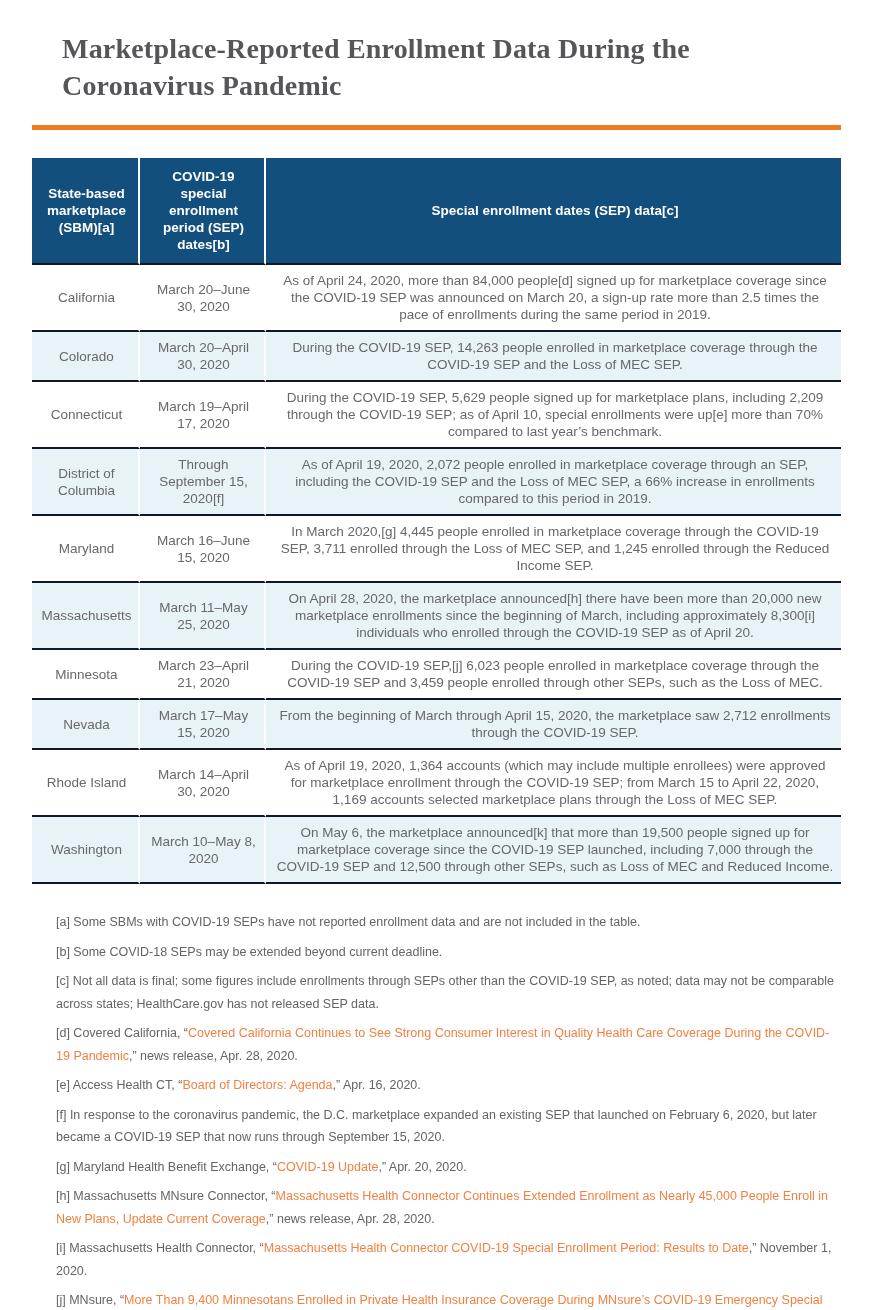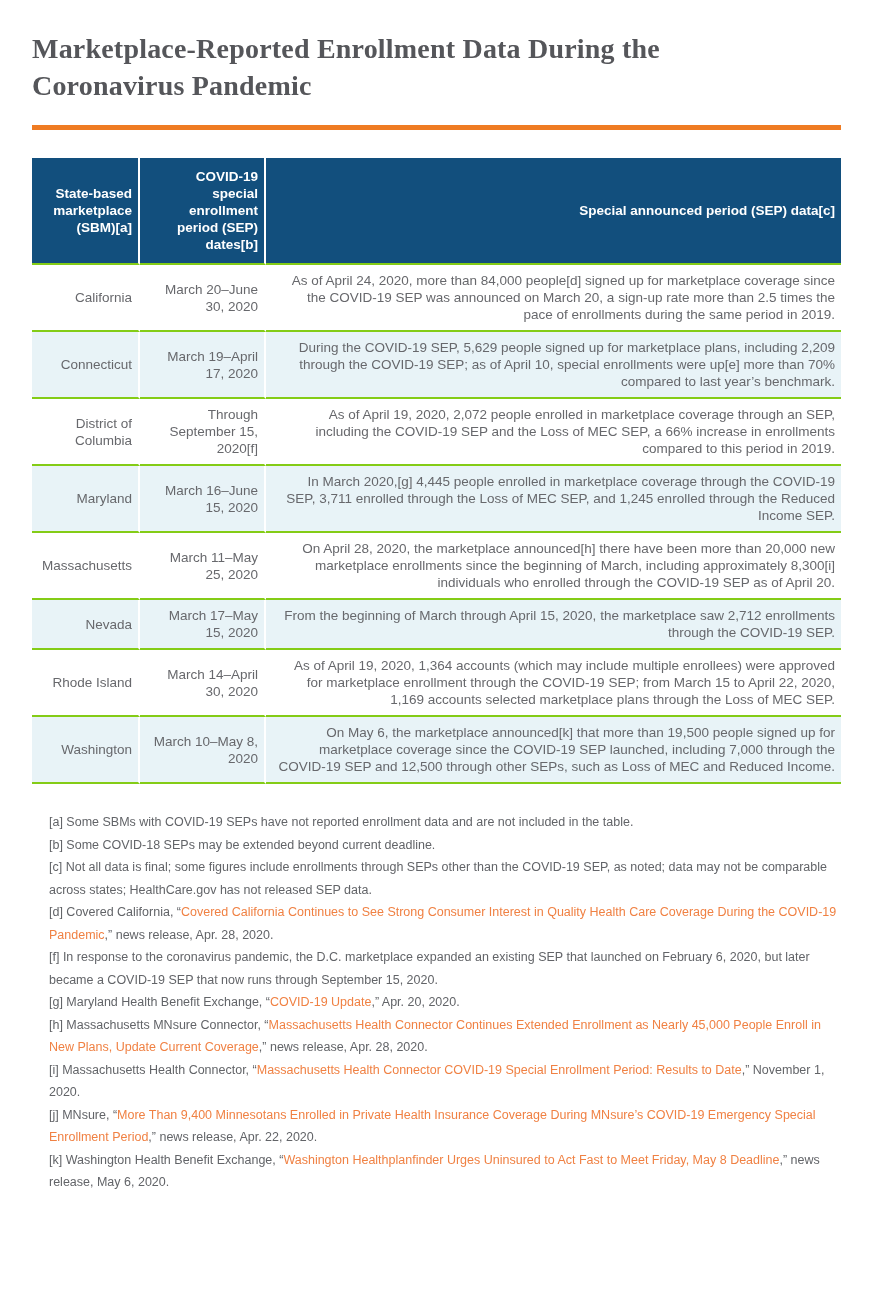--- a/index.html
+++ b/index.html
@@ -15,39 +15,40 @@
     padding: 30px 31px 40px 32px;
   }
   .page-title {
     font-family: "Liberation Serif", "DejaVu Serif", serif;
     font-weight: bold;
     font-size: 28px;
     line-height: 37px;
     color: #55565a;
     max-width: 730px;
     letter-spacing: 0.2px;
+    margin-left: 30px;
   }
   .accent-rule {
     height: 5px;
     background: #ef7b22;
     border: none;
     margin-top: 21px;
   }
   table.enrollment-table {
     margin-top: 28px;
     width: 100%;
     border-collapse: separate;
     border-spacing: 0;
     table-layout: fixed;
   }
   .enrollment-table th, .enrollment-table td {
     border-right: 2px solid #ffffff;
-    border-bottom: 2px solid #84cc16;
+    border-bottom: 2px solid #0f172a;
     vertical-align: middle;
-    text-align: right;
+    text-align: center;
   }
   .enrollment-table th:last-child, .enrollment-table td:last-child {
     border-right: none;
   }
   .enrollment-table thead th {
     background: #124f7d;
     color: #ffffff;
     font-size: 13.5px;
     line-height: 17px;
     font-weight: bold;
@@ -66,21 +67,21 @@
     background: #ffffff;
   }
   .col-state { width: 108px; }
   .col-dates { width: 126px; }
   .footnotes {
     margin-top: 27px;
     font-size: 12.5px;
     line-height: 22.5px;
     color: #626468;
   }
-  .footnotes p { margin: 0; padding-left: 17px; }
+  .footnotes p { margin: 7px; padding-left: 17px; }
   .footnote-link {
     color: #f08143;
     cursor: pointer;
     text-decoration: none;
   }
 </style>
 </head>
 <body>
 
 <div class="page">
@@ -92,48 +93,58 @@
   <table class="enrollment-table">
     <colgroup>
       <col class="col-state">
       <col class="col-dates">
       <col>
     </colgroup>
     <thead>
       <tr>
         <th>State-based marketplace (SBM)[a]</th>
         <th>COVID-19 special enrollment period (SEP) dates[b]</th>
-        <th>Special announced period (SEP) data[c]</th>
+        <th>Special enrollment dates (SEP) data[c]</th>
       </tr>
     </thead>
     <tbody id="table-body">
         <tr>
           <td>California</td>
           <td>March 20–June 30, 2020</td>
           <td>As of April 24, 2020, more than 84,000 people[d] signed up for marketplace coverage since the COVID-19 SEP was announced on March 20, a sign-up rate more than 2.5 times the pace of enrollments during the same period in 2019.</td>
+        </tr>
+        <tr>
+          <td>Colorado</td>
+          <td>March 20–April 30, 2020</td>
+          <td>During the COVID-19 SEP, 14,263 people enrolled in marketplace coverage through the COVID-19 SEP and the Loss of MEC SEP.</td>
         </tr>
         <tr>
           <td>Connecticut</td>
           <td>March 19–April 17, 2020</td>
           <td>During the COVID-19 SEP, 5,629 people signed up for marketplace plans, including 2,209 through the COVID-19 SEP; as of April 10, special enrollments were up[e] more than 70% compared to last year’s benchmark.</td>
         </tr>
         <tr>
           <td>District of Columbia</td>
           <td>Through September 15, 2020[f]</td>
           <td>As of April 19, 2020, 2,072 people enrolled in marketplace coverage through an SEP, including the COVID-19 SEP and the Loss of MEC SEP, a 66% increase in enrollments compared to this period in 2019.</td>
         </tr>
         <tr>
           <td>Maryland</td>
           <td>March 16–June 15, 2020</td>
           <td>In March 2020,[g] 4,445 people enrolled in marketplace coverage through the COVID-19 SEP, 3,711 enrolled through the Loss of MEC SEP, and 1,245 enrolled through the Reduced Income SEP.</td>
         </tr>
         <tr>
           <td>Massachusetts</td>
           <td>March 11–May 25, 2020</td>
           <td>On April 28, 2020, the marketplace announced[h] there have been more than 20,000 new marketplace enrollments since the beginning of March, including approximately 8,300[i] individuals who enrolled through the COVID-19 SEP as of April 20.</td>
+        </tr>
+        <tr>
+          <td>Minnesota</td>
+          <td>March 23–April 21, 2020</td>
+          <td>During the COVID-19 SEP,[j] 6,023 people enrolled in marketplace coverage through the COVID-19 SEP and 3,459 people enrolled through other SEPs, such as the Loss of MEC.</td>
         </tr>
         <tr>
           <td>Nevada</td>
           <td>March 17–May 15, 2020</td>
           <td>From the beginning of March through April 15, 2020, the marketplace saw 2,712 enrollments through the COVID-19 SEP.</td>
         </tr>
         <tr>
           <td>Rhode Island</td>
           <td>March 14–April 30, 2020</td>
           <td>As of April 19, 2020, 1,364 accounts (which may include multiple enrollees) were approved for marketplace enrollment through the COVID-19 SEP; from March 15 to April 22, 2020, 1,169 accounts selected marketplace plans through the Loss of MEC SEP.</td>
@@ -144,20 +155,21 @@
           <td>On May 6, the marketplace announced[k] that more than 19,500 people signed up for marketplace coverage since the COVID-19 SEP launched, including 7,000 through the COVID-19 SEP and 12,500 through other SEPs, such as Loss of MEC and Reduced Income.</td>
         </tr>
       </tbody>
   </table>
 
   <div class="footnotes" id="footnotes">
       <p><span>[a] Some SBMs with COVID-19 SEPs have not reported enrollment data and are not included in the table.</span></p>
       <p><span>[b] Some COVID-18 SEPs may be extended beyond current deadline.</span></p>
       <p><span>[c] Not all data is final; some figures include enrollments through SEPs other than the COVID-19 SEP, as noted; data may not be comparable across states; HealthCare.gov has not released SEP data.</span></p>
       <p><span>[d] Covered California, “</span><a class="footnote-link">Covered California Continues to See Strong Consumer Interest in Quality Health Care Coverage During the COVID-19 Pandemic</a><span>,” news release, Apr. 28, 2020.</span></p>
+      <p><span>[e] Access Health CT, “</span><a class="footnote-link">Board of Directors: Agenda</a><span>,” Apr. 16, 2020.</span></p>
       <p><span>[f] In response to the coronavirus pandemic, the D.C. marketplace expanded an existing SEP that launched on February 6, 2020, but later became a COVID-19 SEP that now runs through September 15, 2020.</span></p>
       <p><span>[g] Maryland Health Benefit Exchange, “</span><a class="footnote-link">COVID-19 Update</a><span>,” Apr. 20, 2020.</span></p>
       <p><span>[h] Massachusetts MNsure Connector, “</span><a class="footnote-link">Massachusetts Health Connector Continues Extended Enrollment as Nearly 45,000 People Enroll in New Plans, Update Current Coverage</a><span>,” news release, Apr. 28, 2020.</span></p>
       <p><span>[i] Massachusetts Health Connector, “</span><a class="footnote-link">Massachusetts Health Connector COVID-19 Special Enrollment Period: Results to Date</a><span>,” November 1, 2020.</span></p>
       <p><span>[j] MNsure, “</span><a class="footnote-link">More Than 9,400 Minnesotans Enrolled in Private Health Insurance Coverage During MNsure’s COVID-19 Emergency Special Enrollment Period</a><span>,” news release, Apr. 22, 2020.</span></p>
       <p><span>[k] Washington Health Benefit Exchange, “</span><a class="footnote-link">Washington Healthplanfinder Urges Uninsured to Act Fast to Meet Friday, May 8 Deadline</a><span>,” news release, May 6, 2020.</span></p>
     </div>
 
 </div>
 

